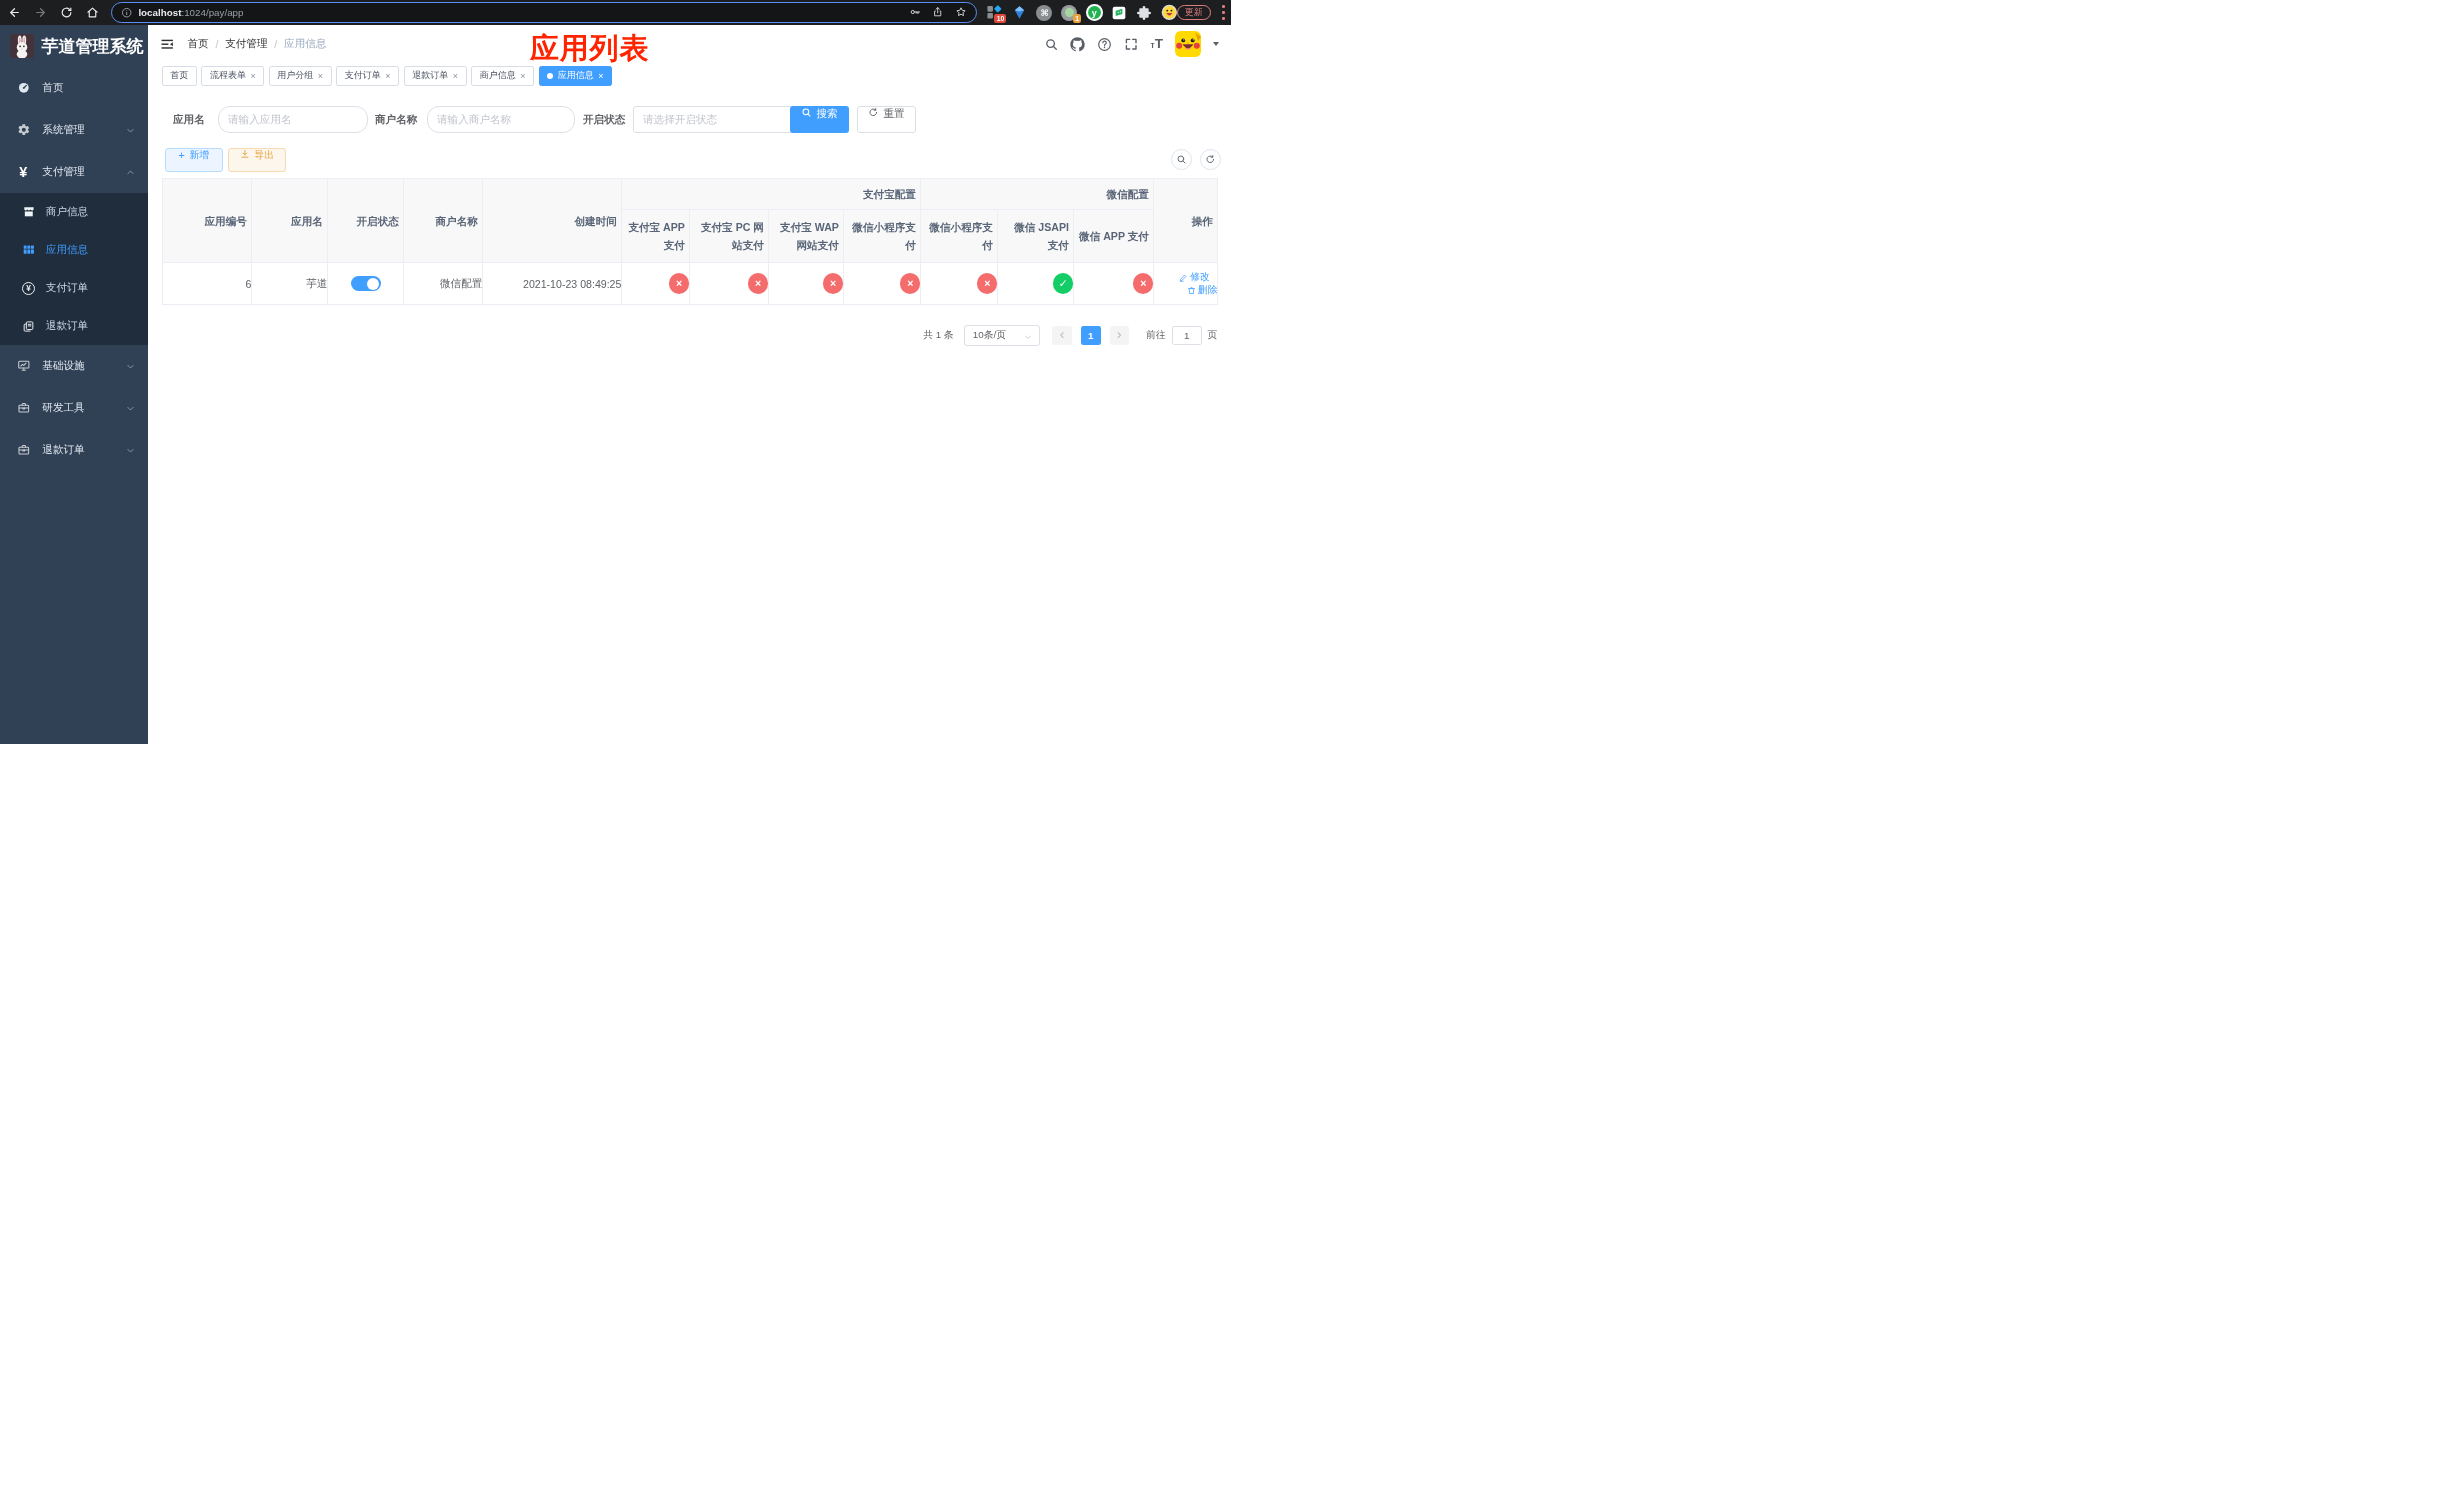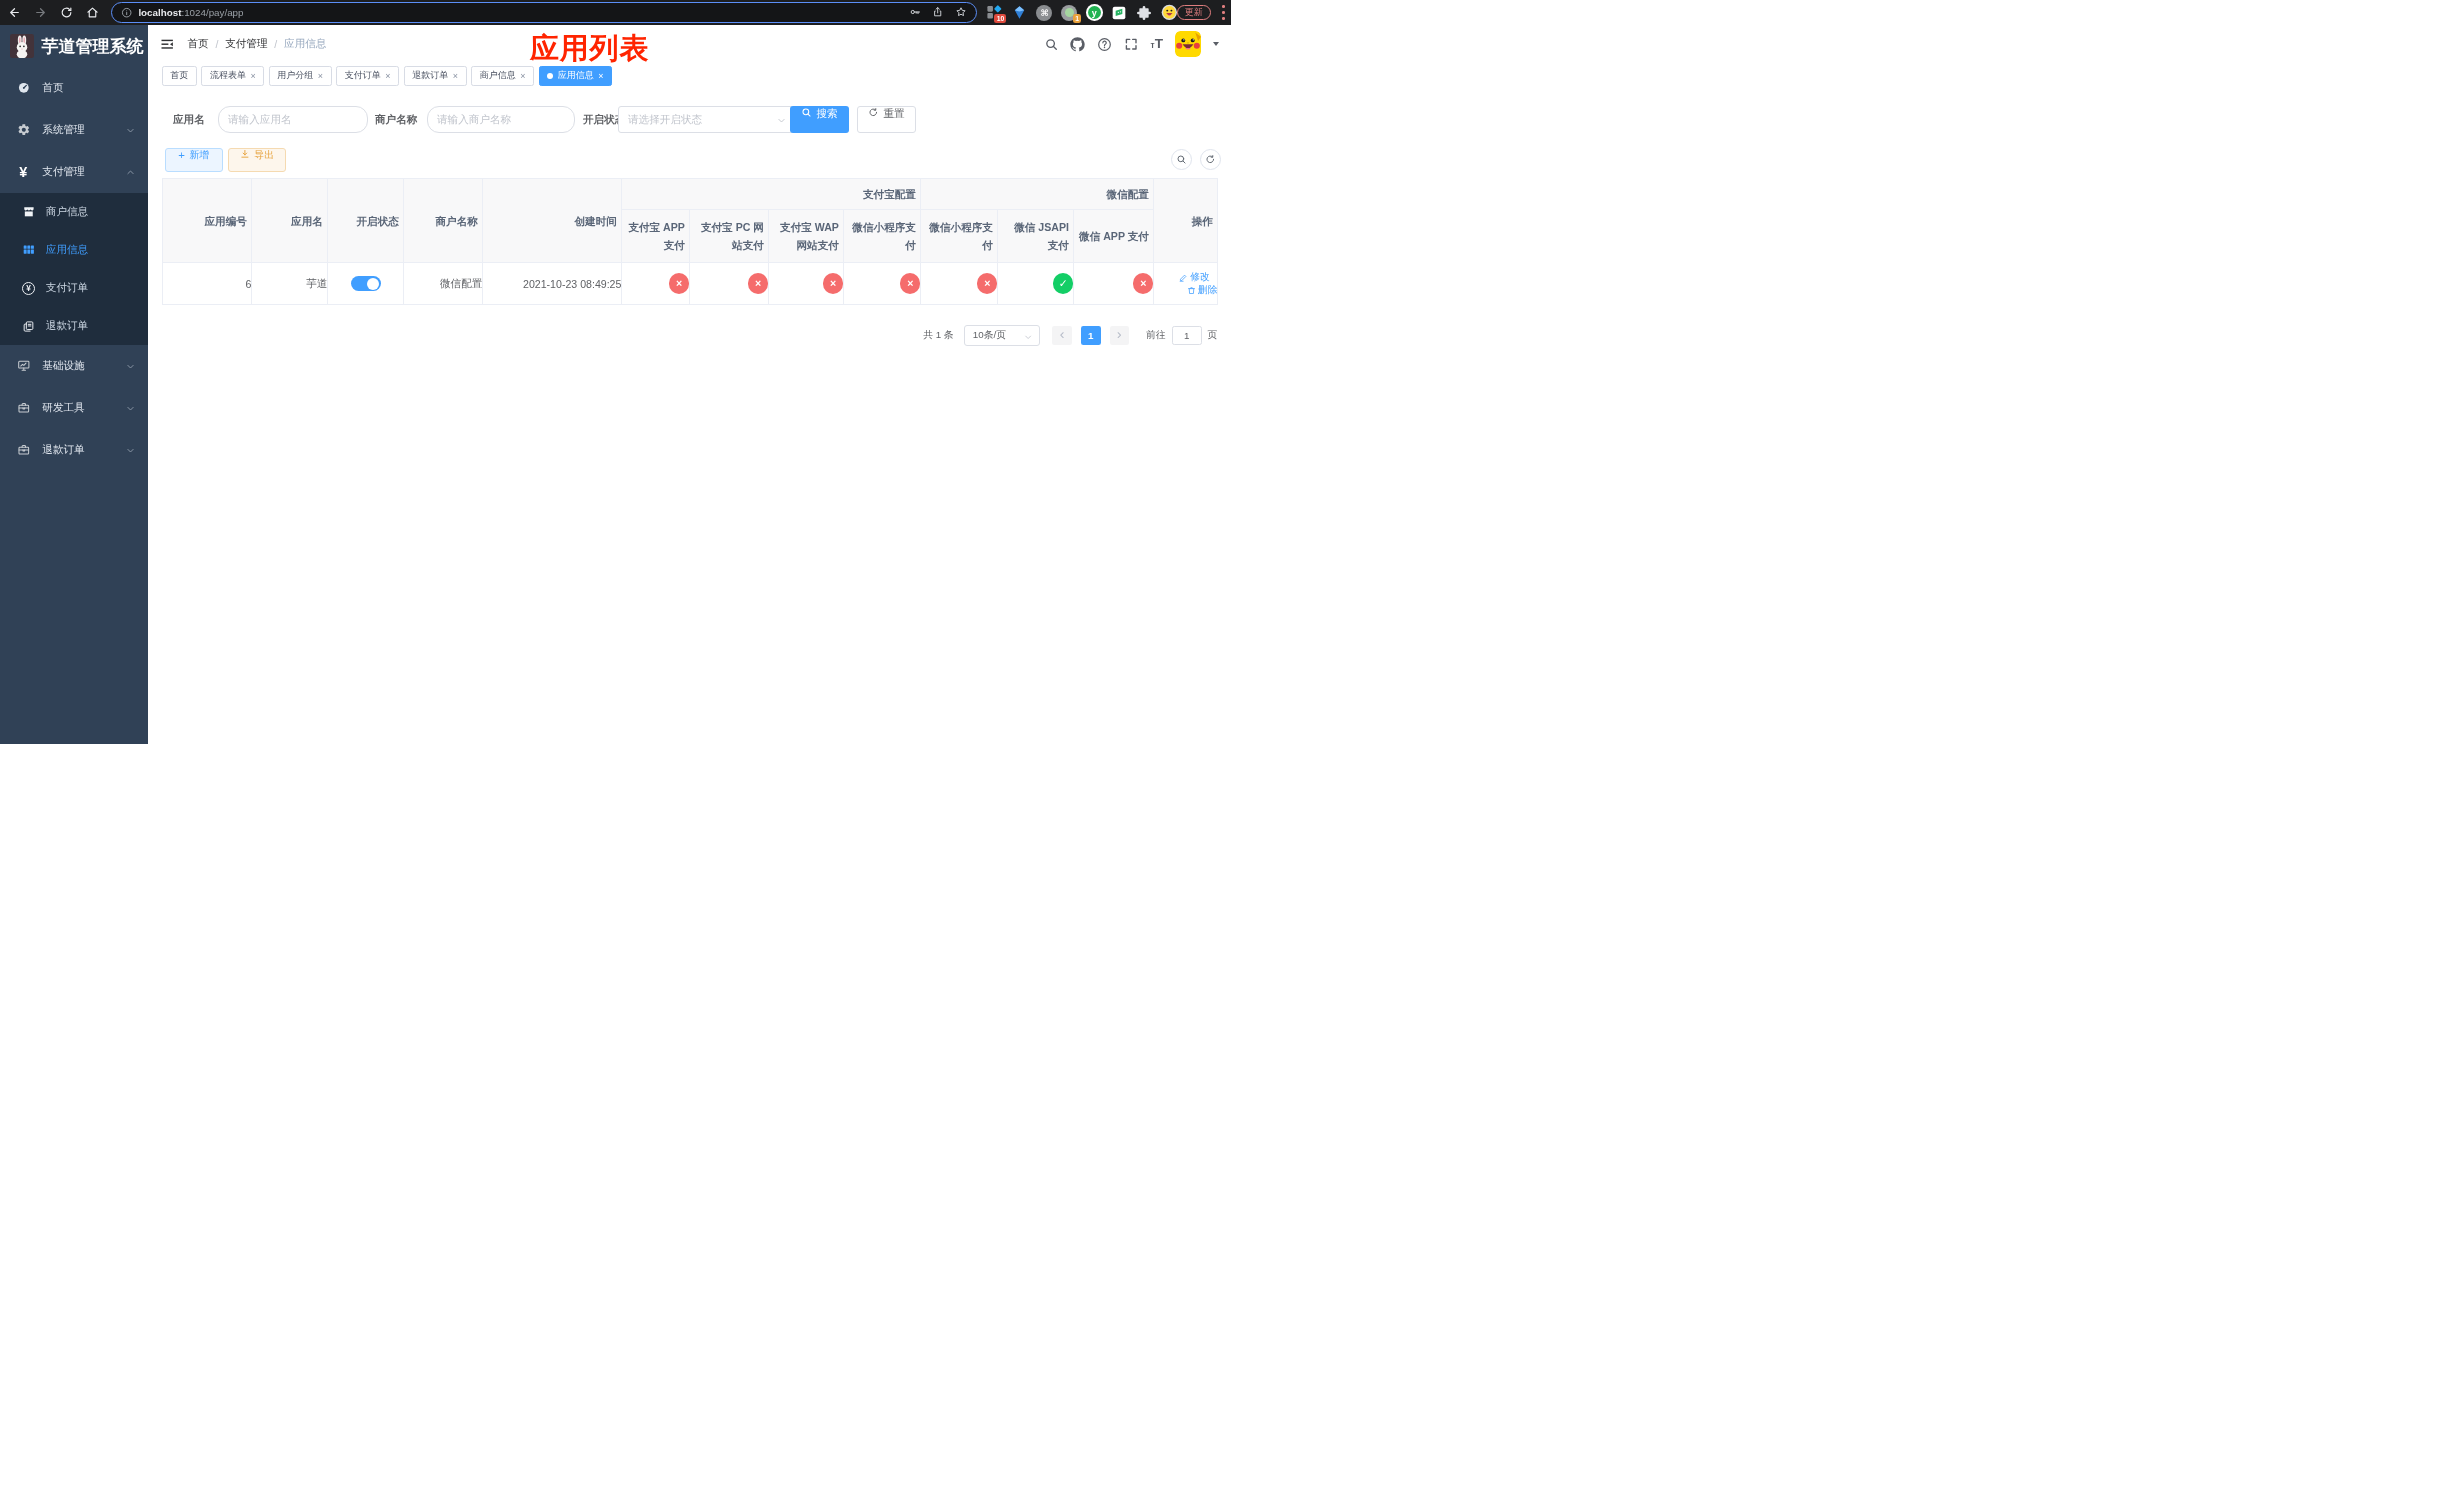--- a/index.html
+++ b/index.html
@@ -460,21 +460,21 @@
     </div>
 
     <div id="content">
 
       <div id="filter-row">
         <span class="flabel" style="left:25px;">应用名</span>
         <input class="finput" style="left: 70px; width: 150px;" placeholder="请输入应用名">
         <span class="flabel" style="left:227px;">商户名称</span>
         <input class="finput" style="left: 279px; width: 148px;" placeholder="请输入商户名称">
         <span class="flabel" style="left:435px;">开启状态</span>
-        <div class="fselect" style="left:470px;width:176px;">
+        <div class="fselect" style="left:485px;width:176px;">
           <input readonly="" placeholder="请选择开启状态" style="">
           <span class="sel-chev">
               <svg width="9" height="9" viewBox="0 0 24 24" fill="none" stroke="#c0c4cc" stroke-width="2.4" stroke-linecap="round" stroke-linejoin="round">
                 <path d="M5 9l7 7 7-7"></path>
               </svg>
             </span>
         </div>
         <button class="btn" id="search-btn">
           <svg width="10.6" height="10.6" viewBox="0 0 24 24" fill="none" stroke="#fff" stroke-width="2.4" stroke-linecap="round">
               <circle cx="11" cy="11" r="6.5"></circle>

